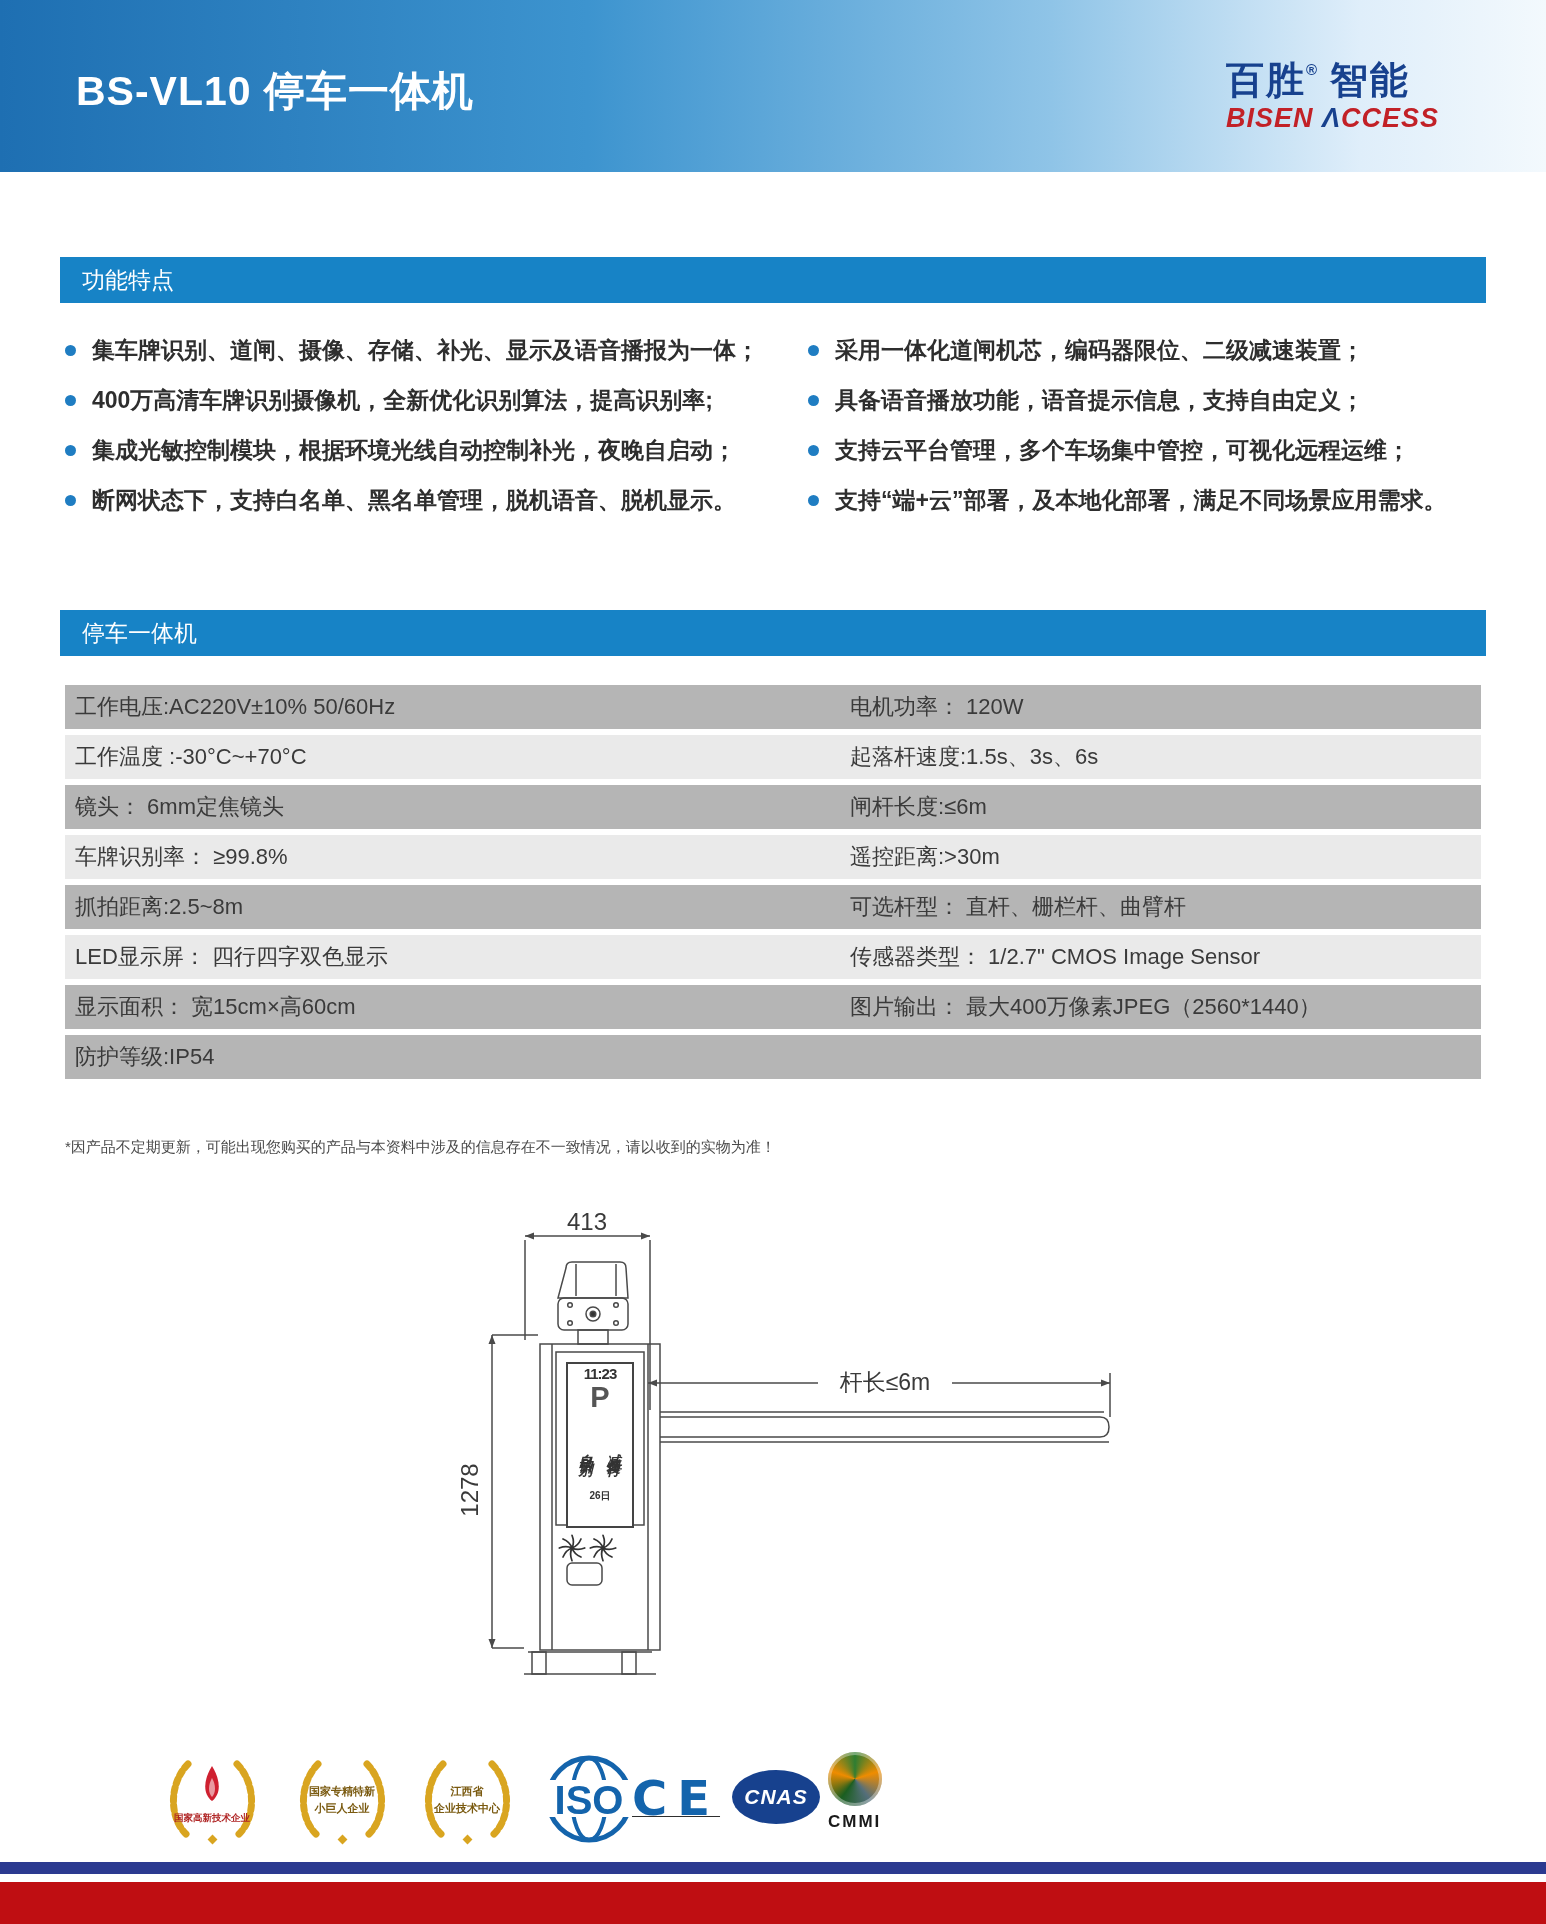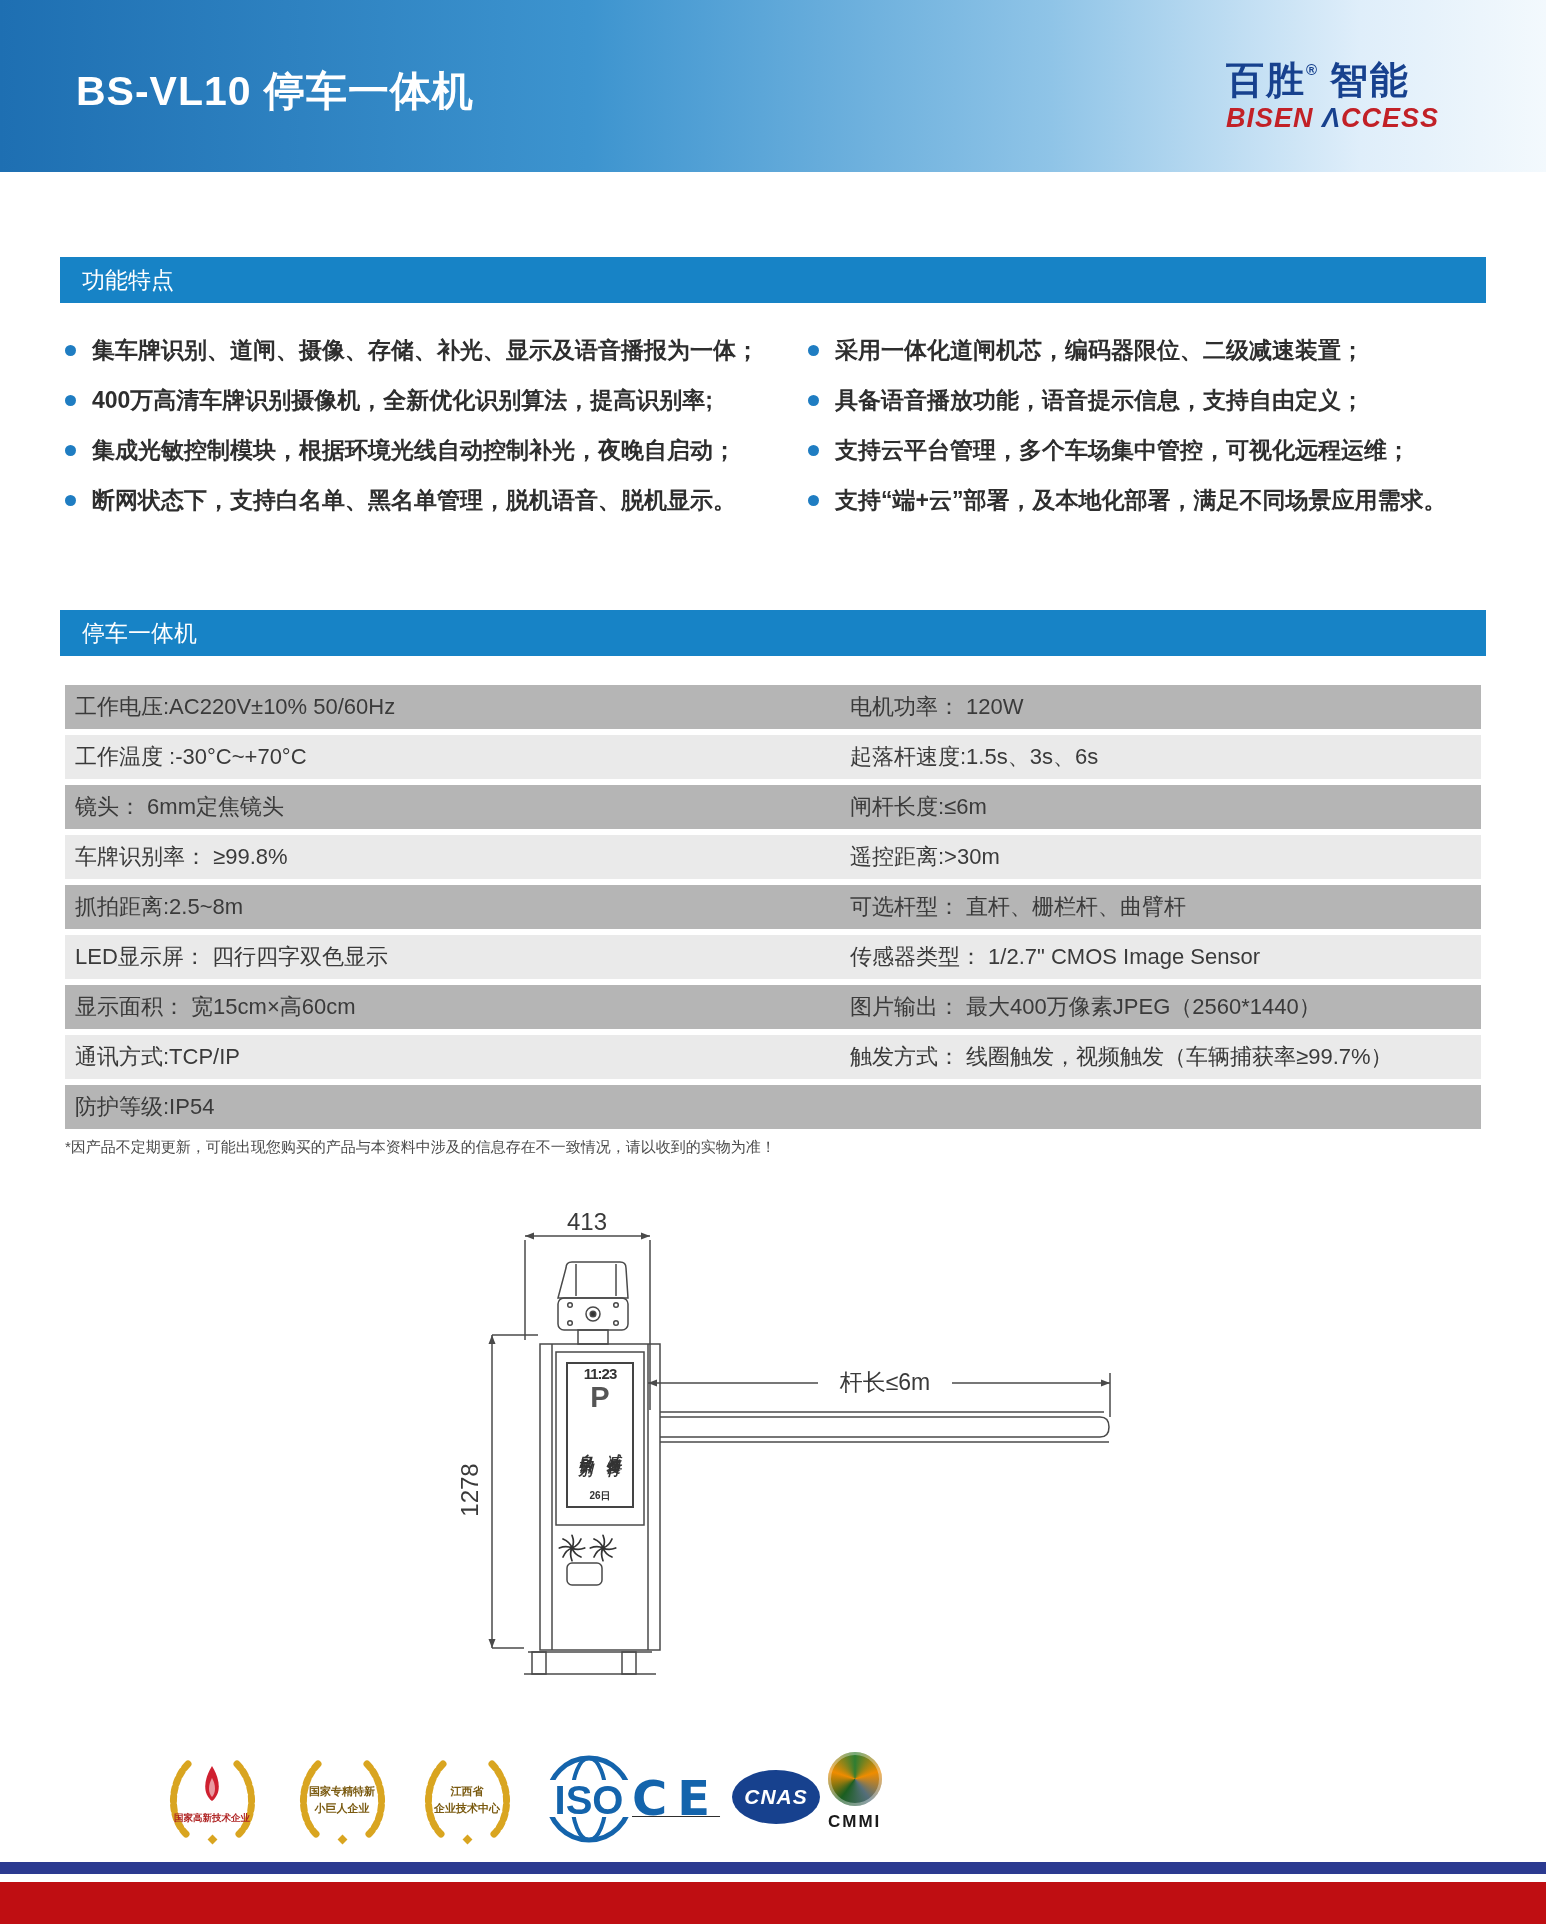--- a/index.html
+++ b/index.html
@@ -37,21 +37,21 @@
   .spec-row.light{background:#eaeaea;}
   .cell-l,.cell-r{position:absolute;top:0;font-size:22px;line-height:44px;color:#3a3a3a;white-space:nowrap;}
   .cell-l{left:10px;}
   .cell-r{left:785px;}
 
   .footnote{position:absolute;left:65px;top:1138px;font-size:15px;color:#4a4a4a;}
 
   
   .diagram{position:absolute;left:420px;top:1208px;width:780px;height:520px;}
   .diagram text{font-family:"Liberation Sans","DejaVu Sans",sans-serif;fill:#3a3a3a;}
-  .screen{position:absolute;left:566px;top:1362px;width:68px;height:146px;border:2px solid #444;
+  .screen{position:absolute;left:566px;top:1362px;width:68px;height:166px;border:2px solid #444;
           box-sizing:border-box;background:#fff;text-align:center;color:#333;}
   .screen-time{font-size:15px;font-weight:bold;line-height:19px;letter-spacing:-1px;}
   .screen-p{font-size:29px;font-weight:bold;line-height:29px;color:#555;}
   .screen-cols{display:flex;justify-content:space-around;height:74px;padding:0 4px;}
   .vcol{writing-mode:vertical-lr;text-orientation:upright;font-size:14px;font-weight:bold;font-style:italic;
         letter-spacing:3px;line-height:16px;}
   .screen-date{font-size:10px;font-weight:bold;line-height:20px;}
 
   
   .cert{position:absolute;}
@@ -142,24 +142,20 @@
         <span class="cell-l">抓拍距离:2.5~8m</span>
         <span class="cell-r">可选杆型： 直杆、栅栏杆、曲臂杆</span>
       </div>
     <div class="spec-row light">
         <span class="cell-l">LED显示屏： 四行四字双色显示</span>
         <span class="cell-r">传感器类型： 1/2.7" CMOS Image Sensor</span>
       </div>
     <div class="spec-row dark">
         <span class="cell-l">显示面积： 宽15cm×高60cm</span>
         <span class="cell-r">图片输出： 最大400万像素JPEG（2560*1440）</span>
-      </div>
-    <div class="spec-row light">
-        <span class="cell-l">通讯方式:TCP/IP</span>
-        <span class="cell-r">触发方式： 线圈触发，视频触发（车辆捕获率≥99.7%）</span>
       </div>
     <div class="spec-row dark">
         <span class="cell-l">防护等级:IP54</span>
         <span class="cell-r"></span>
       </div>
   </div>
 
   <div class="footnote">*因产品不定期更新，可能出现您购买的产品与本资料中涉及的信息存在不一致情况，请以收到的实物为准！</div>
 
   <svg class="diagram" viewBox="0 0 780 520" width="780" height="520">

